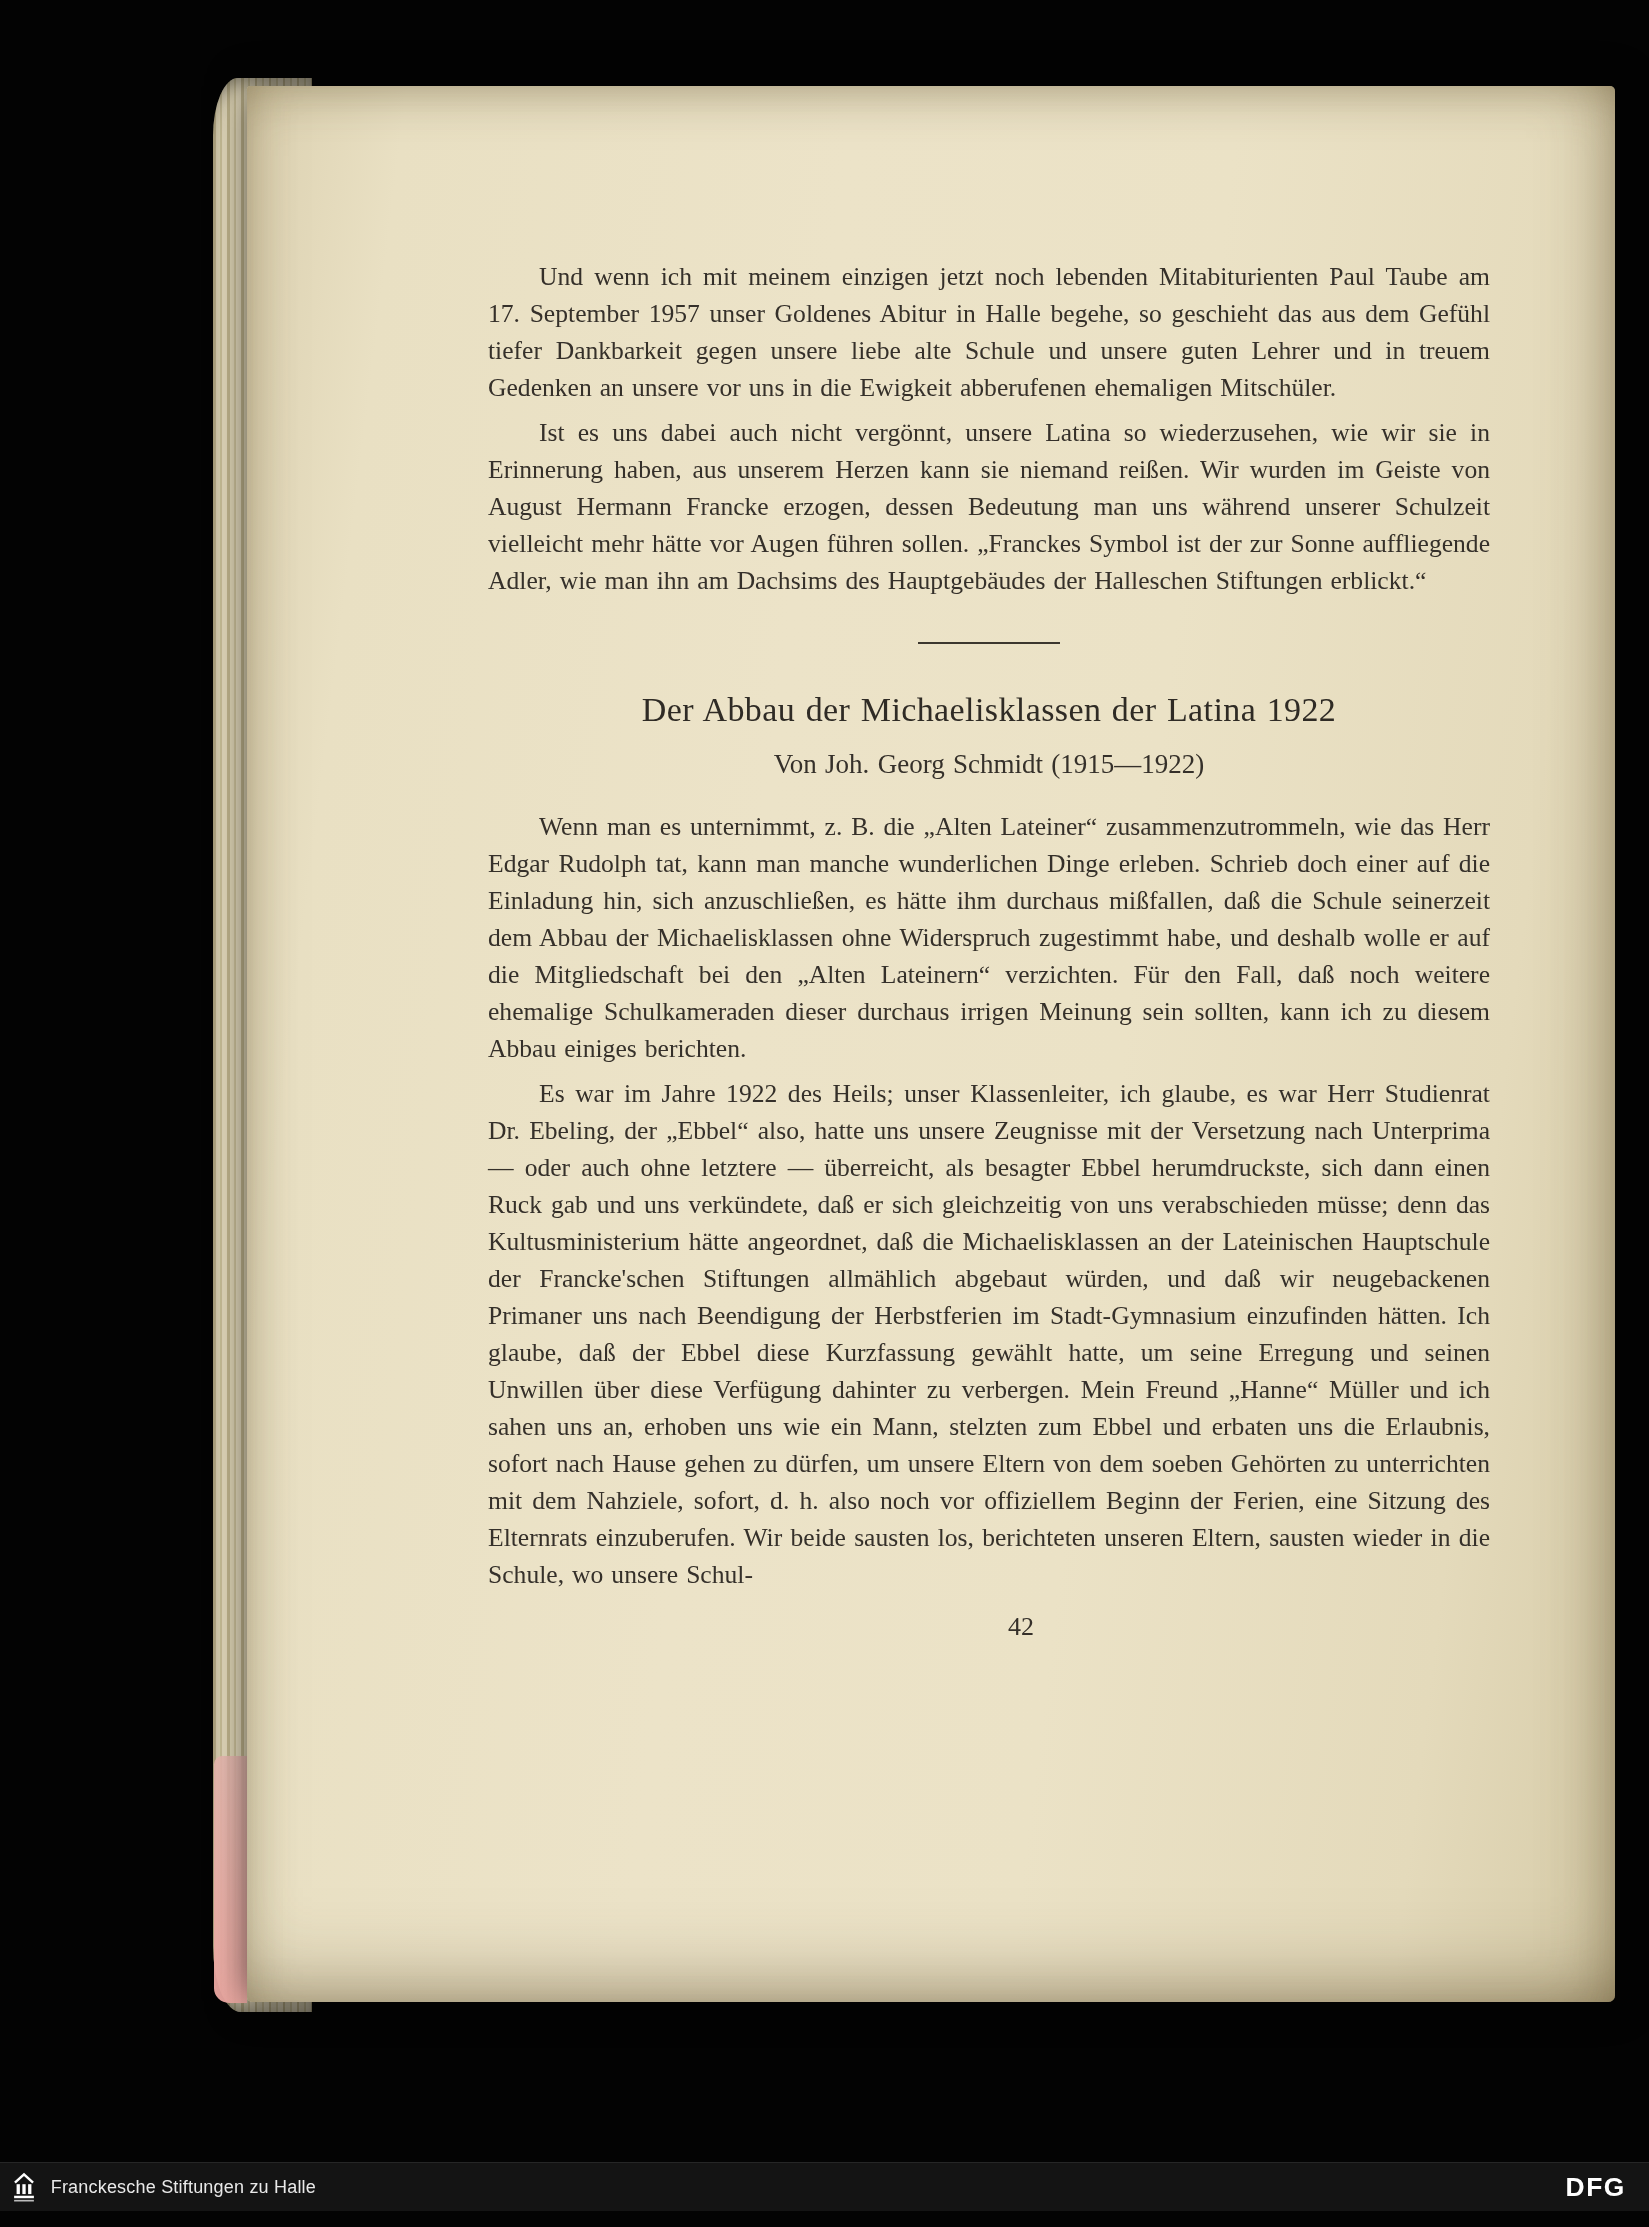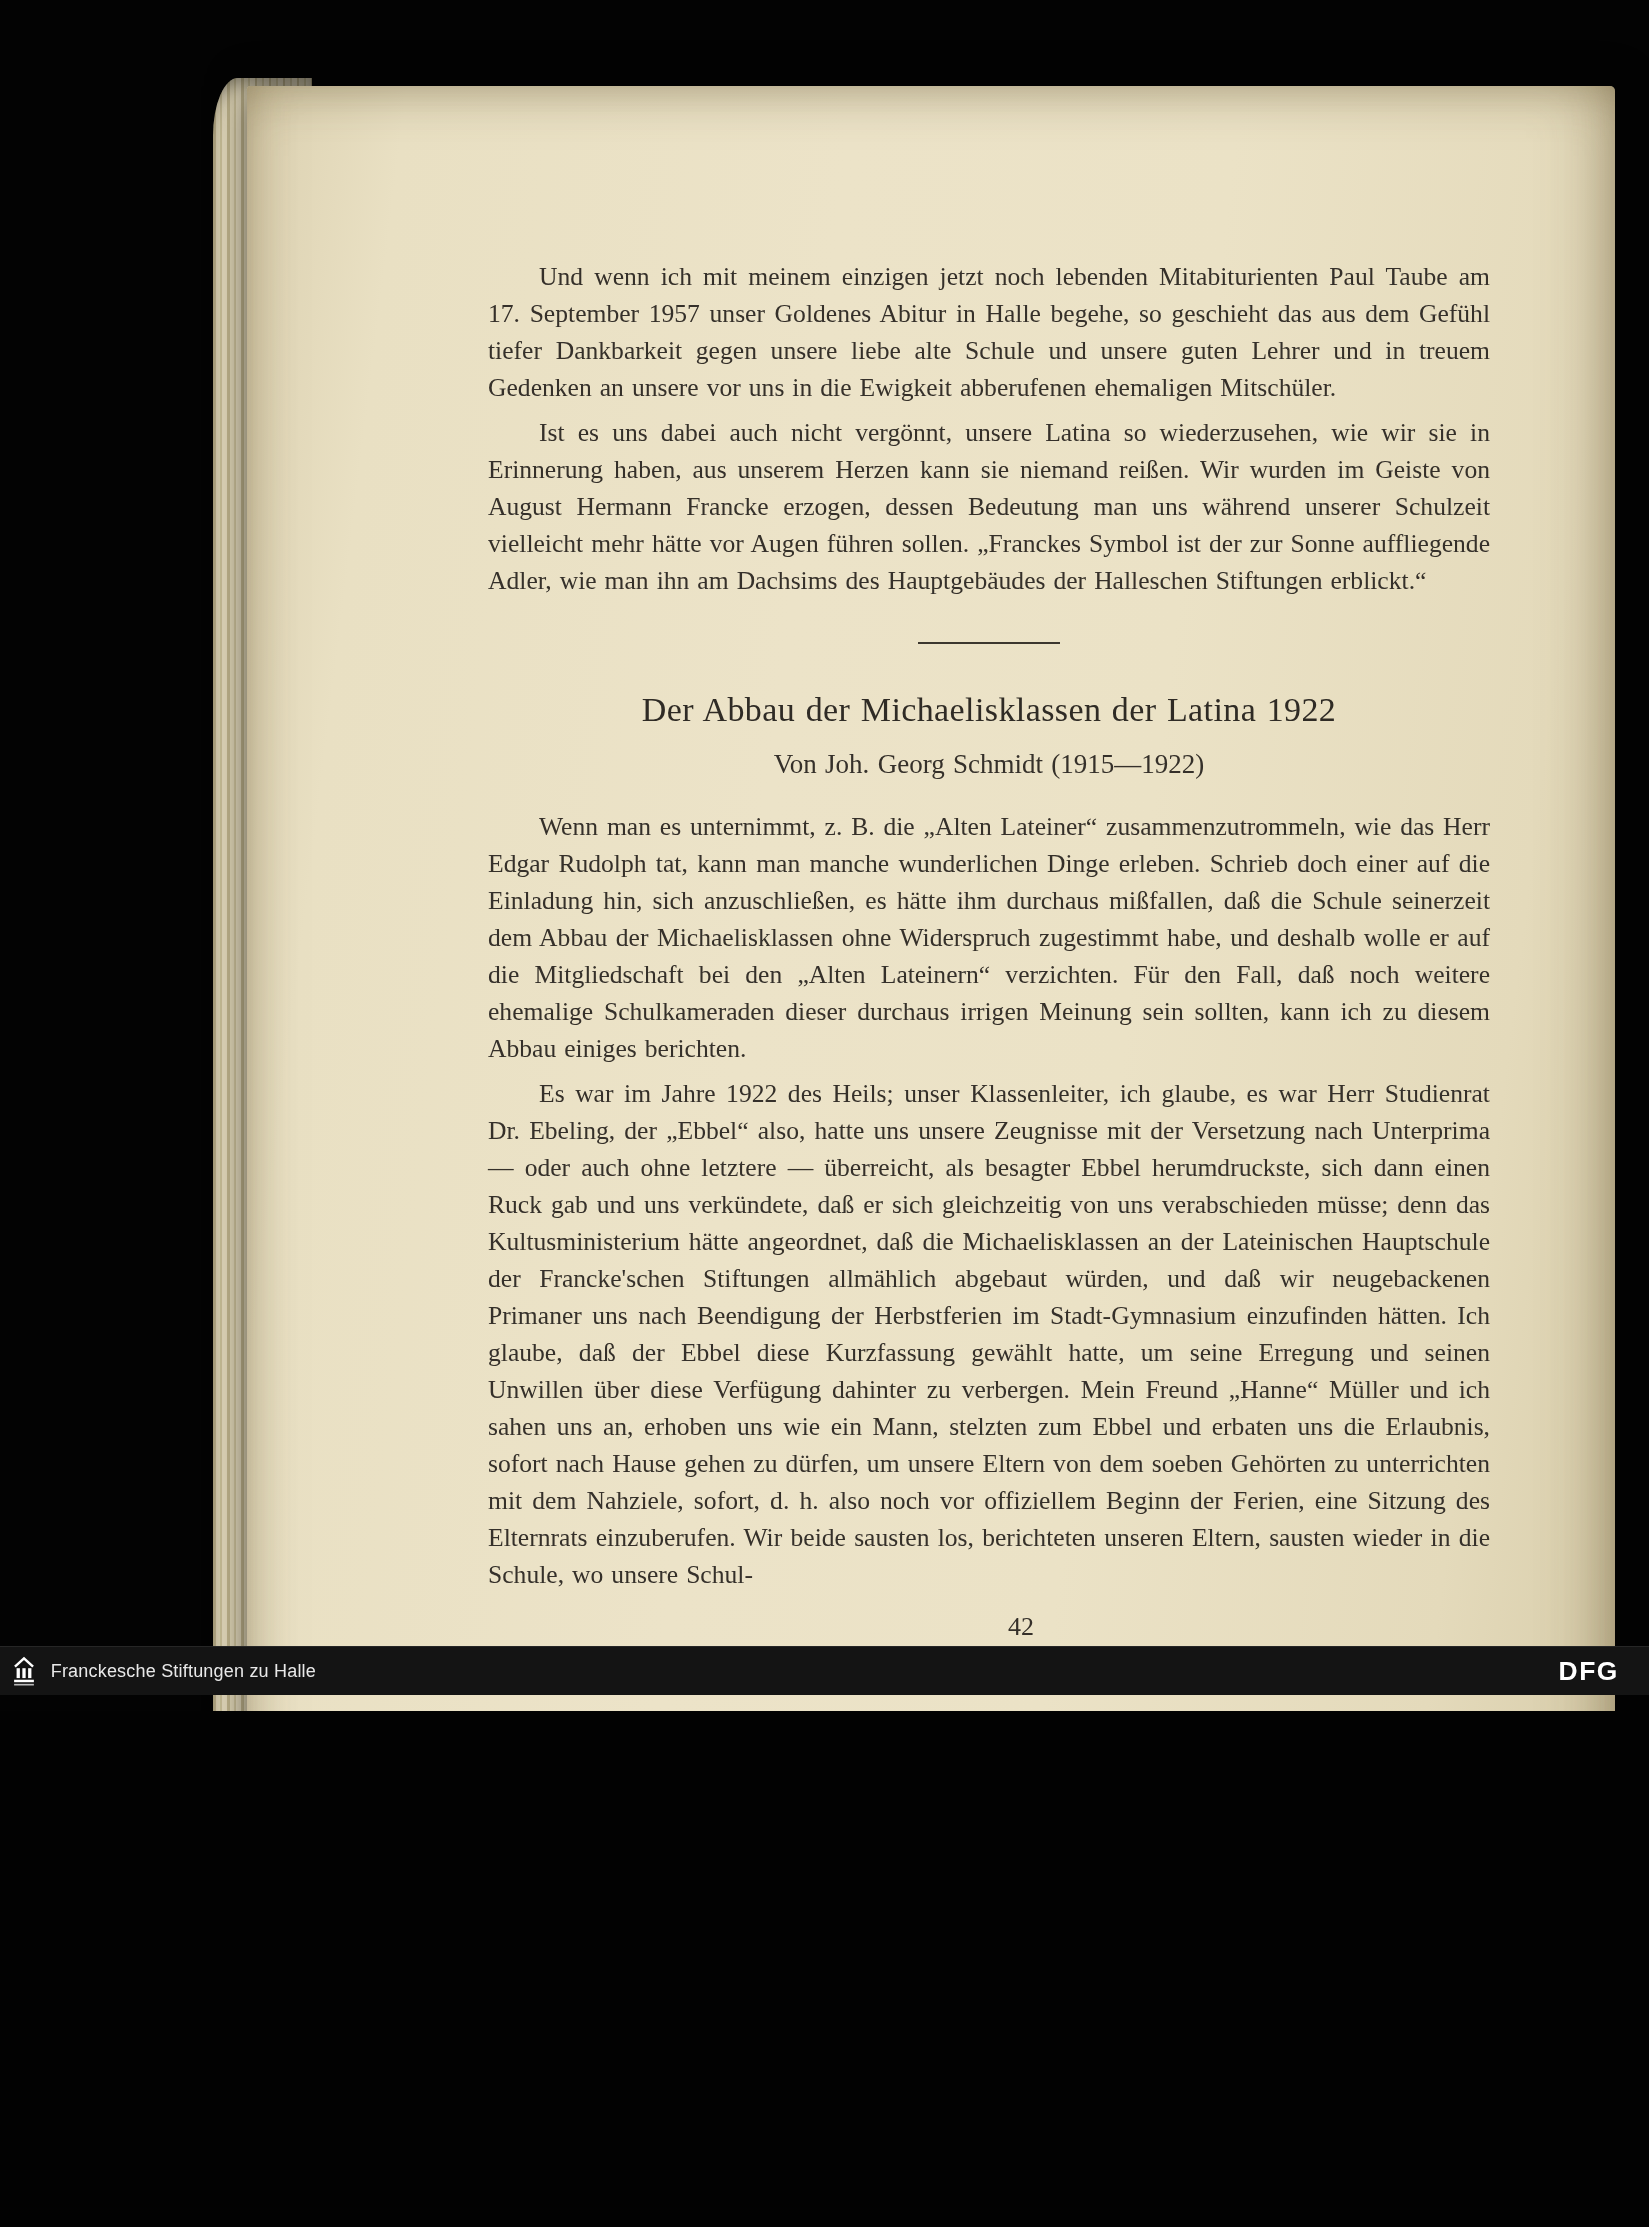--- a/index.html
+++ b/index.html
@@ -3,21 +3,21 @@
 <meta charset="utf-8">
 <style>
   html, body {
     margin: 0;
     padding: 0;
     background: #020202;
   }
   .stage {
     position: relative;
     width: 1650px;
-    height: 1711px;
+    height: 2227px;
     overflow: hidden;
     background: #030303;
     font-family: "Liberation Serif", "DejaVu Serif", serif;
   }
 
   
   .page-stack {
     position: absolute;
     left: 213px;
     top: 78px;
@@ -135,21 +135,21 @@
   .lib-name {
     color: #e9e9e9;
     font-size: 18px;
     letter-spacing: 0.2px;
   }
   .dfg {
     color: #ffffff;
     font-size: 26.4px;
     font-weight: 700;
     letter-spacing: 1.6px;
-    padding-right: 31px;
+    padding-right: 24px;
     font-family: "Liberation Sans", sans-serif;
   }
 </style>
 </head>
 <body>
 
 <div class="stage">
 
   <div class="page-stack"></div>
   <div class="page-pink-edge"></div>

